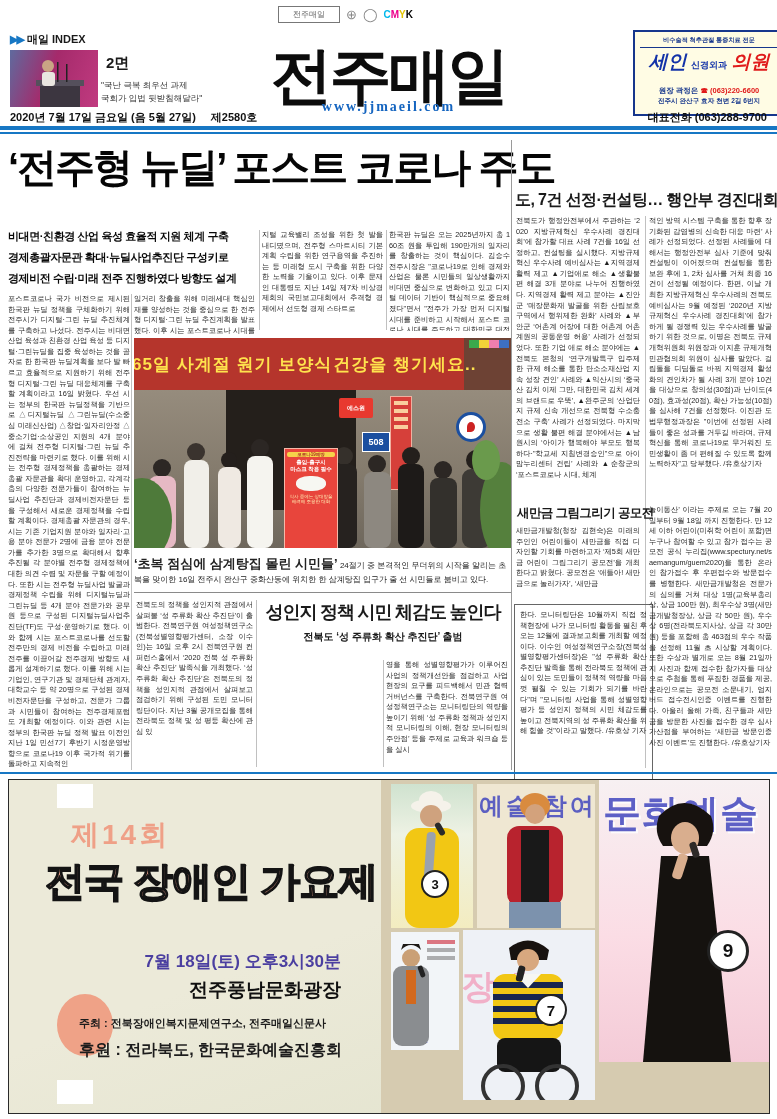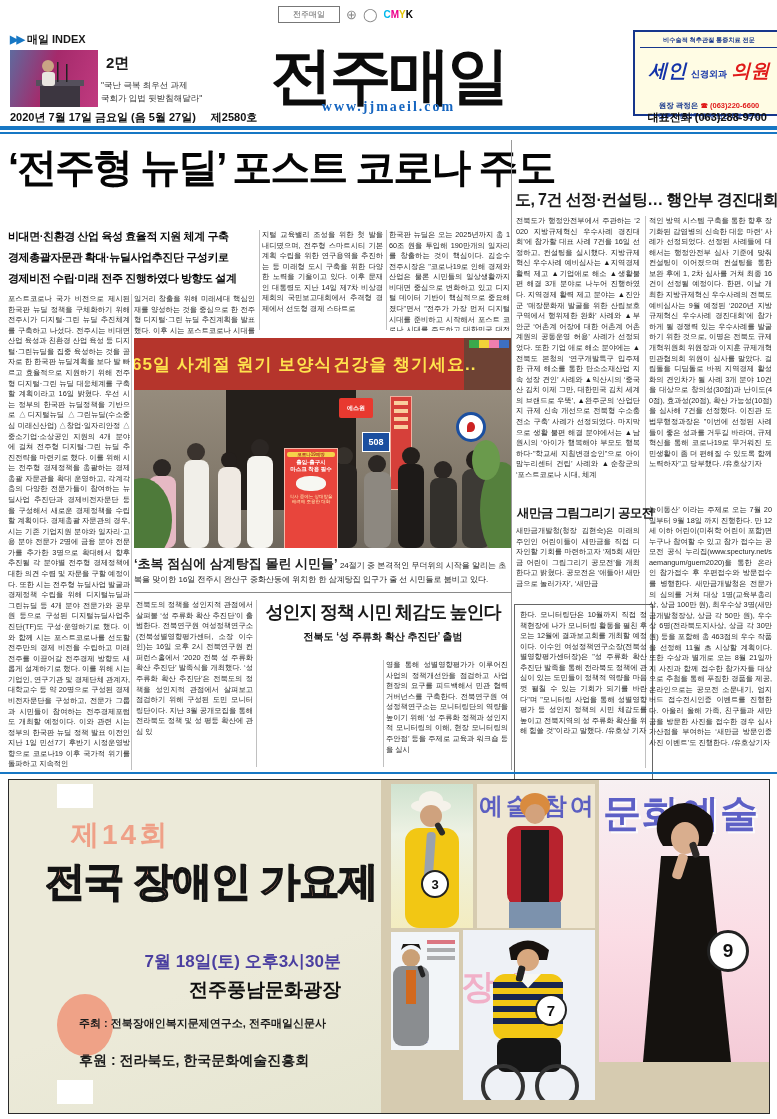--- a/index.html
+++ b/index.html
@@ -22,21 +22,21 @@
   .idx-label{position:absolute;left:10px;top:32px;font-size:11px;font-weight:bold}
   .idx-arrows{color:#1777c4;letter-spacing:-2px;margin-right:4px}
   .idx-photo{position:absolute;left:10px;top:50px;width:88px;height:57px;background:linear-gradient(110deg,#5f6a9e 0%,#a52a6b 45%,#c13b80 100%);overflow:hidden}
   .logo{position:absolute;left:0;top:34px;width:777px;text-align:center;font-size:62px;font-weight:900;letter-spacing:-3px;color:#0c0c0c}
   .site{position:absolute;left:0;top:99px;width:777px;text-align:center;font-size:14px;font-weight:bold;letter-spacing:2px;color:#1565c0;font-family:"Liberation Serif",serif}
   .adbox{position:absolute;left:633px;top:30px;width:138px;height:74px;background:#fffce4;border:2px solid #16368c;padding:4px 5px;text-align:center}
   .ad-tag{font-size:6.2px;color:#16368c;font-weight:bold;border-bottom:1px solid #16368c;padding-bottom:2px;white-space:nowrap}
   .ad-n1{font-size:19px;font-weight:900;color:#1332a8;font-style:italic}
   .ad-n2{font-size:9px;font-weight:bold;color:#1332a8}
   .ad-n3{font-size:19px;font-weight:900;color:#e01a1a;font-style:italic}
-  .ad-dir{font-size:7.5px;color:#16368c;font-weight:bold;margin-top:17px}
+  .ad-dir{font-size:7.5px;color:#16368c;font-weight:bold;margin-top:11px}
   .ad-ph{color:#e01a1a}
   .ad-addr{font-size:6.6px;color:#16368c;font-weight:bold;margin-top:1px}
   .daterow{position:absolute;left:10px;top:110px;width:757px;display:flex;font-size:11px;font-weight:bold;color:#111}
   .rule-thick{position:absolute;left:0;top:126px;width:777px;height:4px;background:#1777c4}
   .rule-thin{position:absolute;left:0;top:132px;width:777px;height:1.5px;background:#1777c4}
   
   .h-main{position:absolute;left:8px;top:140px;width:502px;font-size:40px;font-weight:900;letter-spacing:-2px;color:#050505;white-space:nowrap}
   .subheads{position:absolute;left:8px;top:226px;width:250px;font-size:11px;font-weight:bold;line-height:1.9;letter-spacing:-0.4px;color:#0a0a0a}
   .h-reg{position:absolute;left:515px;top:150px;width:258px;font-size:21px;font-weight:bold;letter-spacing:-1px;text-align:center;white-space:nowrap}
   .reg-sub{position:absolute;left:515px;top:190px;width:258px;font-size:16px;font-weight:bold;text-align:left;letter-spacing:-0.6px;white-space:nowrap}
@@ -72,21 +72,21 @@
   .collage-bg{position:absolute;left:372px;top:0;right:0;bottom:0;background:#d6cbb0}
   .pphoto{position:absolute;overflow:hidden}
   .badge{position:absolute;background:#fff;border:2px solid #222;border-radius:50%;display:flex;align-items:center;justify-content:center;font-weight:900;color:#111}
   .bluetxt{position:absolute;font-weight:900;color:#4348bf;opacity:.85;white-space:nowrap}
   .ed14{position:absolute;left:62px;top:36px;font-size:28px;font-weight:900;color:#efa087;letter-spacing:3px}
   .ptitle{position:absolute;left:36px;top:74px;font-size:40px;font-weight:900;color:#f0a18b;-webkit-text-stroke:1.5px #141414;letter-spacing:-1px;white-space:nowrap}
   .pdate{position:absolute;left:60px;top:170px;width:272px;text-align:right;font-size:17px;font-weight:900;color:#4b3fa0;white-space:nowrap}
   .pvenue{position:absolute;left:60px;top:197px;width:272px;text-align:right;font-size:19px;font-weight:900;color:#101010}
   .pcircle{position:absolute;left:48px;top:214px;width:56px;height:62px;background:#efa287;border-radius:50%}
   .phost{position:absolute;left:70px;top:236px;font-size:11px;font-weight:bold;color:#1c1c1c;white-space:nowrap}
-  .pspon{position:absolute;left:70px;top:272px;font-size:14px;font-weight:bold;color:#1c1c1c;white-space:nowrap}
+  .pspon{position:absolute;left:70px;top:260px;font-size:16px;font-weight:bold;color:#1c1c1c;white-space:nowrap}
   .wsq{position:absolute;background:#fff}
 </style>
 </head>
 <body>
 
 <div class="page">
 
   <div class="pm">
     <span class="pm-box">전주매일</span>
     <span class="pm-c">⊕</span>
@@ -109,21 +109,21 @@
   </div>
   <div class="abs b" style="left:106px;top:54px;font-size:15px">2면</div>
   <div class="abs" style="left:101px;top:80px;font-size:8.5px;color:#333">"국난 극복 최우선 과제</div>
   <div class="abs" style="left:101px;top:93px;font-size:8.5px;color:#333">국회가 입법 뒷받침해달라"</div>
 
   <div class="logo">전주매일</div>
   <div class="site">www.jjmaeil.com</div>
 
   <div class="adbox">
     <div class="ad-tag">비수술적 척추관절 통증치료 전문</div>
-    <div style="margin-top:10px;white-space:nowrap">
+    <div style="margin-top:1px;white-space:nowrap">
       <span class="ad-n1">세인</span>
       <span class="ad-n2">신경외과</span>
       <span class="ad-n3">의원</span>
     </div>
     <div class="ad-dir">
       <span>원장 곽정은</span>
       <span class="ad-ph">☎ (063)220-6600</span>
     </div>
     <div class="ad-addr">전주시 완산구 효자 천변 2길 6번지</div>
   </div>

